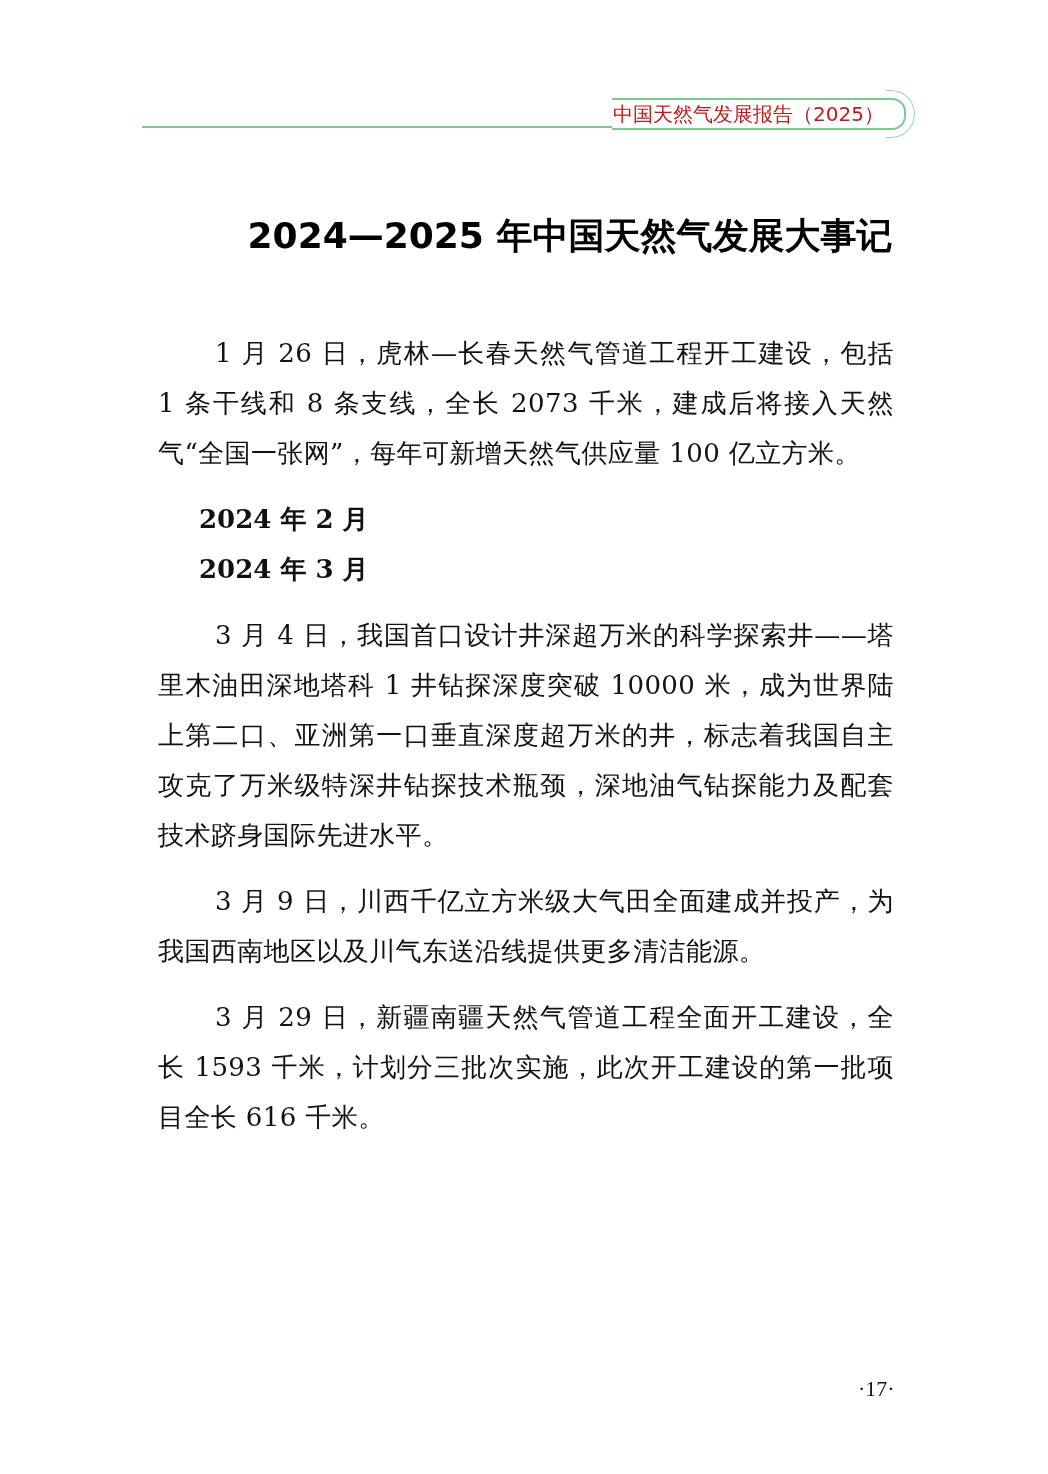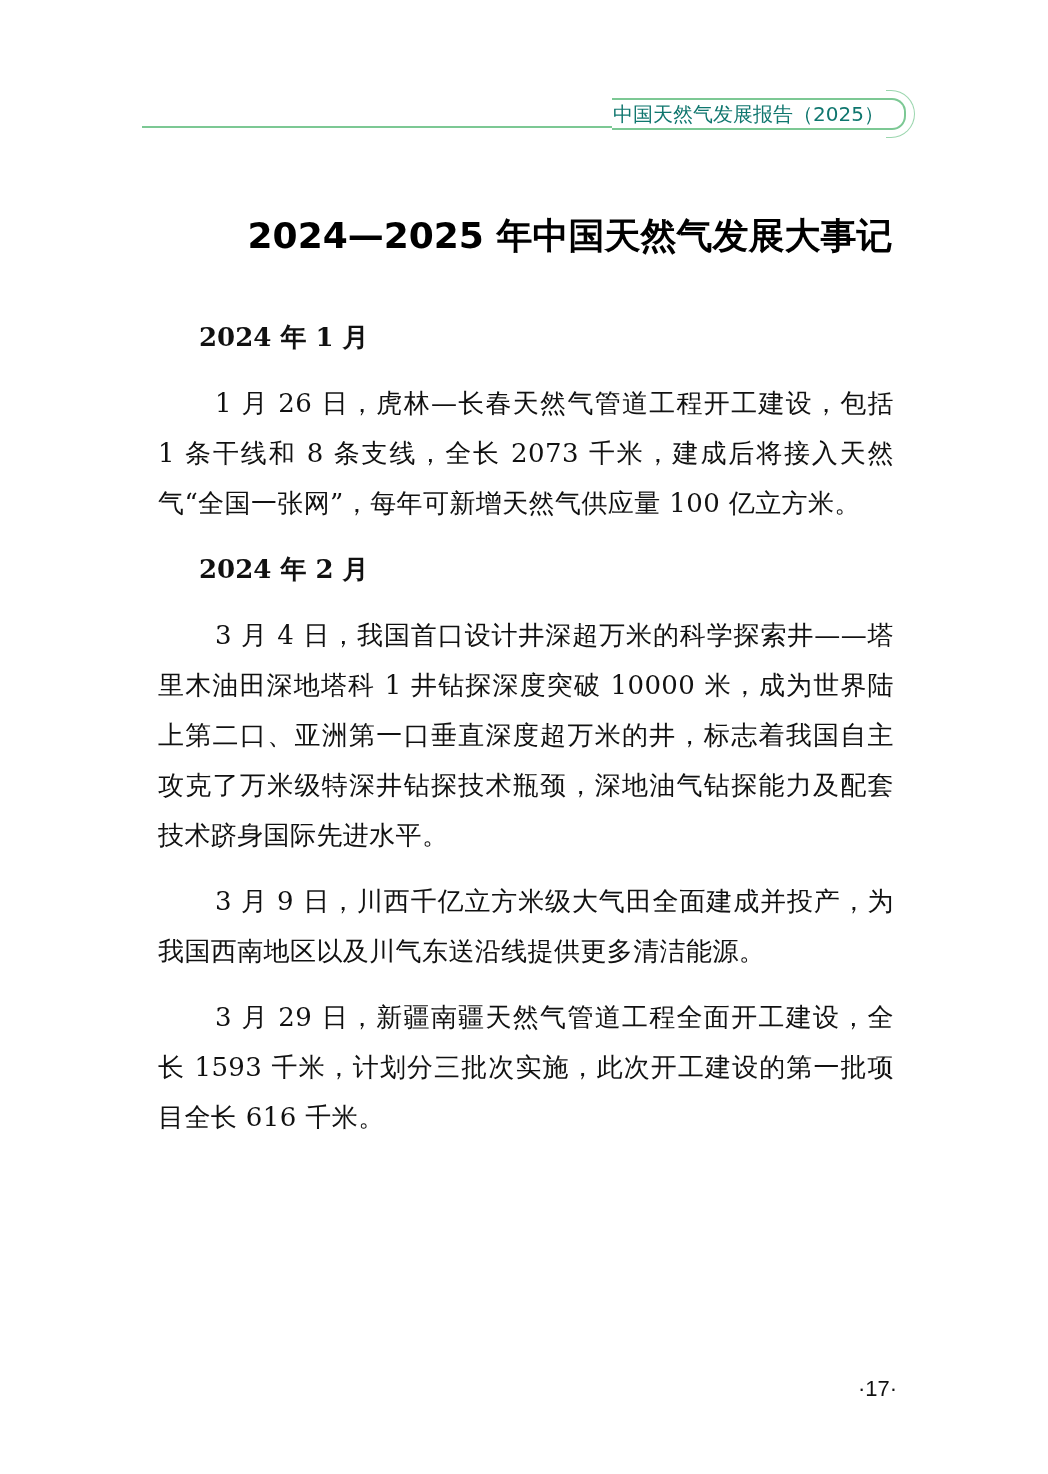--- a/index.html
+++ b/index.html
@@ -24,61 +24,61 @@
       border-radius: 0 14px 14px 0;
     }
     .header-arc {
       position: absolute; left: 886px; top: 90px; width: 28px; height: 46px;
       border: 1.5px solid #9bd6ae; border-left: none;
       border-radius: 0 26px 26px 0;
     }
     .header-title {
       position: absolute; left: 613px; top: 100px; height: 32px; line-height: 28px;
       font-family: "DejaVu Sans", "Liberation Sans", sans-serif;
-      font-size: 20px; color: #0f766e; letter-spacing: 0px; white-space: nowrap;
+      font-size: 20px; color: #b91c1c; letter-spacing: 0px; white-space: nowrap;
     }
     .page-title {
       position: absolute; left: 0; width: 1048px; top: 212px;
       text-align: center;
       font-family: "DejaVu Sans", "Liberation Sans", sans-serif;
       font-weight: bold; font-size: 36px; color: #000;
       letter-spacing: 0px;
     }
     .content {
       position: absolute; left: 142px; top: 312px; width: 768px;
       font-size: 26px; line-height: 50px;
       text-align: justify;
     }
     .month-heading {
       font-weight: bold; text-indent: 57px; margin: 0;
       font-size: 26px; line-height: 50px;
     }
     .para { margin: 16px; text-indent: 57px; text-align: justify; letter-spacing: 0.4px; }
     .page-number {
       position: absolute; left: 858px; top: 1376px;
-      font-family: Liberation Sans, sans-serif;
+      font-family: Liberation Serif, serif;
       font-size: 22px; color: #111;
     }
   </style>
 </head>
 <body>
 
 <div class="running-header">
   <div class="header-rule"></div>
   <div class="header-box"></div>
   <div class="header-arc"></div>
   <div class="header-title">中国天然气发展报告（2025）</div>
 </div>
 
 <h1 class="page-title" style="margin:0;padding-left:46px;">2024—2025 年中国天然气发展大事记</h1>
 
 <div class="content">
-  <p class="month-heading">2024 年 1 月</p>
   <p class="para">1 月 26 日，虎林—长春天然气管道工程开工建设，包括 1 条干线和 8 条支线，全长 2073 千米，建成后将接入天然气“全国一张网”，每年可新增天然气供应量 100 亿立方米。</p>
 
   <p class="month-heading">2024 年 2 月</p>
 
+  <p class="month-heading">2024 年 3 月</p>
   <p class="para">3 月 4 日，我国首口设计井深超万米的科学探索井——塔里木油田深地塔科 1 井钻探深度突破 10000 米，成为世界陆上第二口、亚洲第一口垂直深度超万米的井，标志着我国自主攻克了万米级特深井钻探技术瓶颈，深地油气钻探能力及配套技术跻身国际先进水平。</p>
   <p class="para">3 月 9 日，川西千亿立方米级大气田全面建成并投产，为我国西南地区以及川气东送沿线提供更多清洁能源。</p>
   <p class="para">3 月 29 日，新疆南疆天然气管道工程全面开工建设，全长 1593 千米，计划分三批次实施，此次开工建设的第一批项目全长 616 千米。</p>
 </div>
 
 <div class="page-number">·17·</div>
 
 </body></html>

